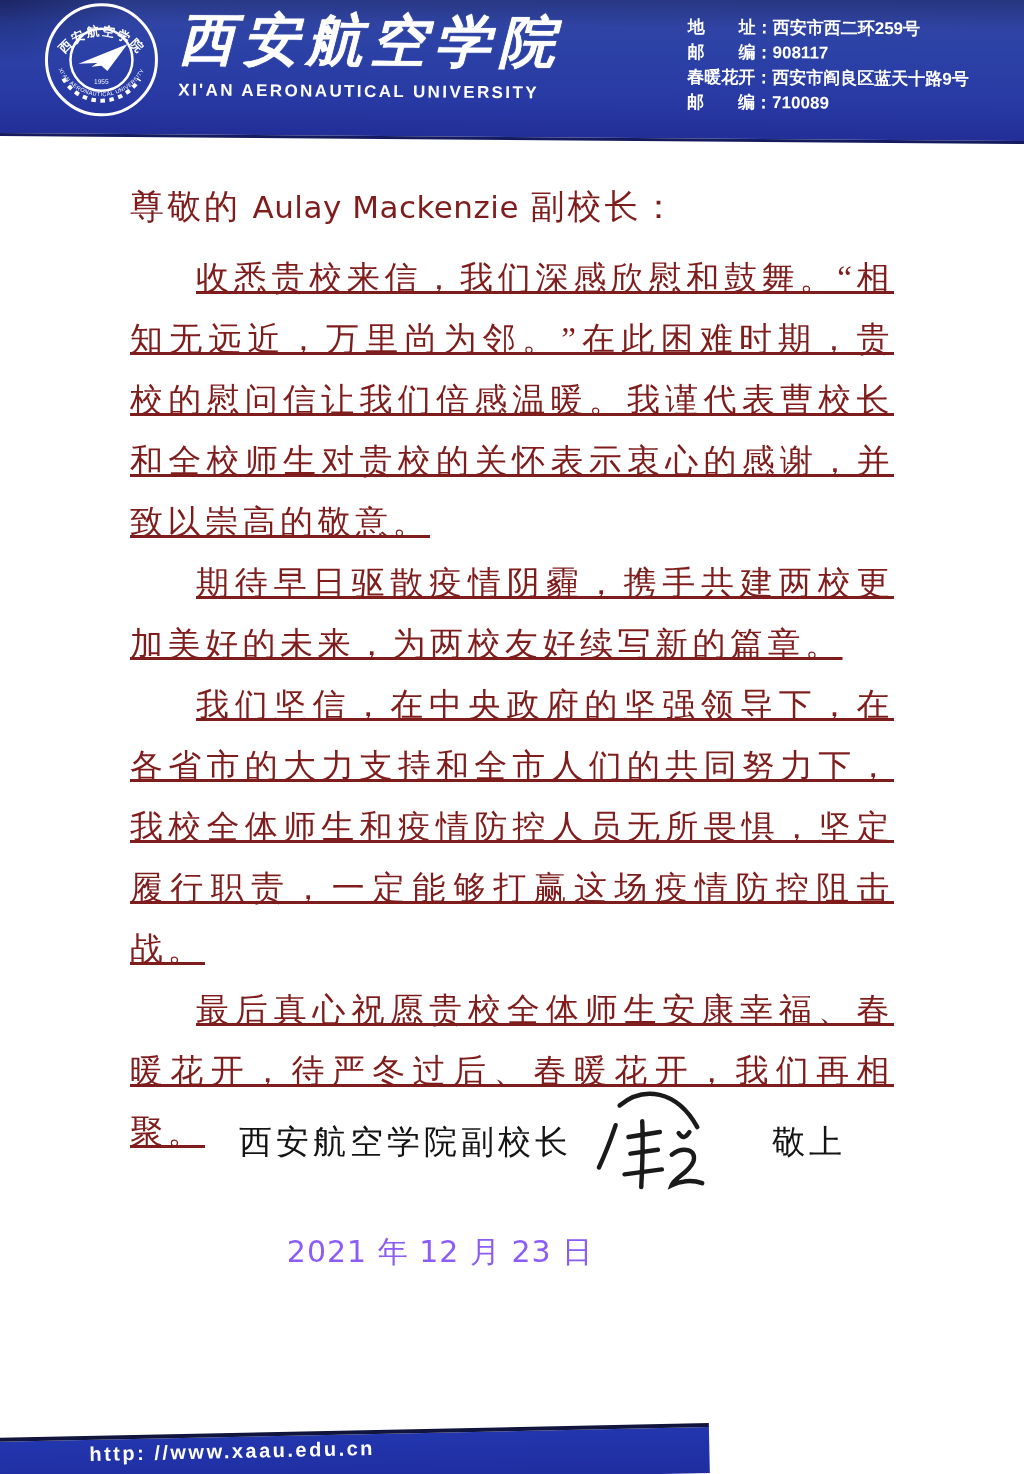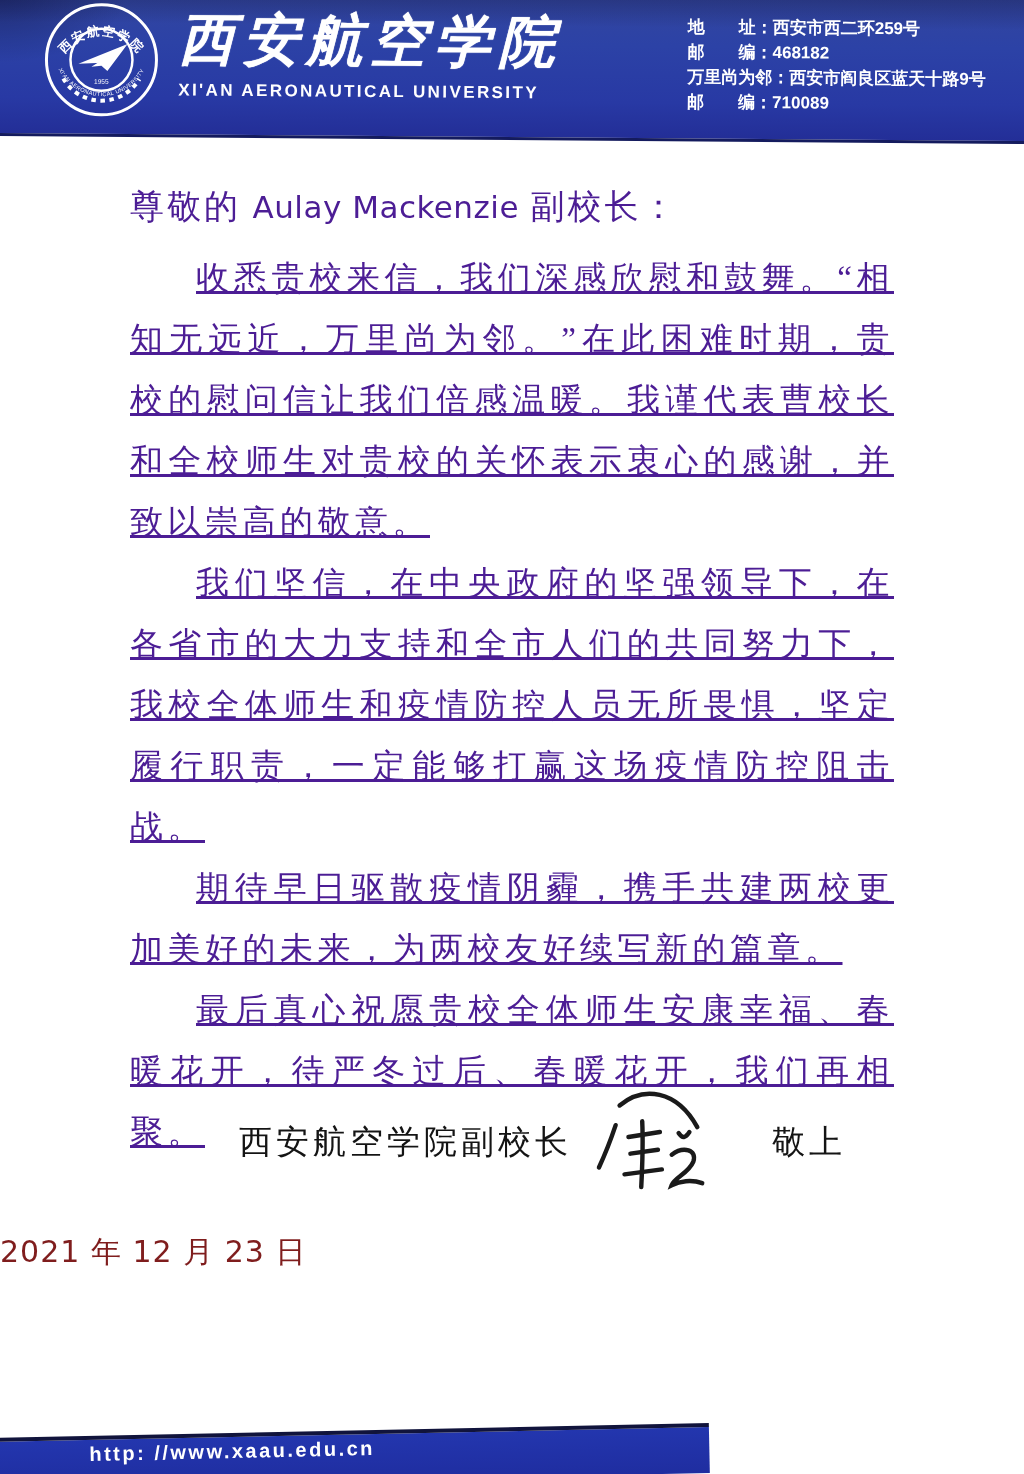--- a/index.html
+++ b/index.html
@@ -44,21 +44,21 @@
     font-family:"Liberation Sans", sans-serif;font-weight:bold;
     font-size:17px;line-height:25px;
   }
   .addr-row{white-space:nowrap;}
   .addr-label{display:inline-block;}
   .addr-colon{display:inline-block;}
 
   
   .letter{
     position:absolute;left:130px;top:184px;width:764px;
-    color:#4c1d95;
+    color:#7f1d1d;
     font-family:"Liberation Serif", serif;
   }
   .salutation{font-size:34px;line-height:46px;letter-spacing:3px;white-space:nowrap;}
   .salutation .latin{
     font-family:"DejaVu Sans", sans-serif;font-size:31px;letter-spacing:0.5px;
   }
   .body-text{margin-top:18px;}
   .body-text p{
     margin:0;
     font-size:33px;line-height:61px;letter-spacing:4.5px;
@@ -70,22 +70,22 @@
     position:absolute;left:130px;top:1082px;width:780px;height:120px;
     display:flex;align-items:center;
     font-size:33px;letter-spacing:4px;color:#141414;
   }
   .sign-title{margin-left:109px;white-space:nowrap;}
   .sign-svg{width:150px;height:118px;margin-left:8px;margin-top:-14px;flex:0 0 auto;}
   .sign-closing{margin-left:42px;white-space:nowrap;}
 
   .date-row{
     position:absolute;top:1232px;left:0;width:880px;
-    text-align:left;
-    font-size:30px;letter-spacing:1px;color:#7f1d1d;
+    text-align:center;
+    font-size:30px;letter-spacing:1px;color:#8b5cf6;
     font-family:"DejaVu Sans", sans-serif;
   }
 
   
   .footer-wrap{position:absolute;left:0;bottom:0;width:1024px;height:60px;overflow:hidden;}
   .footer-bar{
     position:absolute;left:-6px;bottom:-14px;width:716px;height:46px;
     background:linear-gradient(180deg,#2336ae 0%,#1f2da0 100%);
     border-top:4px solid #11143c;
     transform:rotate(-1.2deg);
@@ -127,36 +127,36 @@
         <text x="60" y="84" font-size="6.5" fill="#ffffff" text-anchor="middle" font-family="Liberation Sans, sans-serif">1955</text>
       </svg>
 
       <div class="title-block">
         <div class="uni-cn">西安航空学院</div>
         <div class="uni-en">XI'AN AERONAUTICAL UNIVERSITY</div>
       </div>
 
       <div class="addr-block">
         <div class="addr-row"><span class="addr-label">地　　址</span><span class="addr-colon">：</span><span>西安市西二环259号</span></div>
-        <div class="addr-row"><span class="addr-label">邮　　编</span><span class="addr-colon">：</span><span>468182</span></div>
-        <div class="addr-row"><span class="addr-label">万里尚为邻</span><span class="addr-colon">：</span><span>西安市阎良区蓝天十路9号</span></div>
+        <div class="addr-row"><span class="addr-label">邮　　编</span><span class="addr-colon">：</span><span>908117</span></div>
+        <div class="addr-row"><span class="addr-label">春暖花开</span><span class="addr-colon">：</span><span>西安市阎良区蓝天十路9号</span></div>
         <div class="addr-row"><span class="addr-label">邮　　编</span><span class="addr-colon">：</span><span>710089</span></div>
       </div>
 
     </div>
   </div>
 
   <div class="letter">
     <div class="salutation">
       <span>尊敬的 </span><span class="latin">Aulay Mackenzie</span><span> 副校长：</span>
     </div>
     <div class="body-text">
       <p>收悉贵校来信，我们深感欣慰和鼓舞。“相知无远近，万里尚为邻。”在此困难时期，贵校的慰问信让我们倍感温暖。我谨代表曹校长和全校师生对贵校的关怀表示衷心的感谢，并致以崇高的敬意。</p>
+      <p>期待早日驱散疫情阴霾，携手共建两校更加美好的未来，为两校友好续写新的篇章。</p>
       <p>我们坚信，在中央政府的坚强领导下，在各省市的大力支持和全市人们的共同努力下，我校全体师生和疫情防控人员无所畏惧，坚定履行职责，一定能够打赢这场疫情防控阻击战。</p>
-      <p>期待早日驱散疫情阴霾，携手共建两校更加美好的未来，为两校友好续写新的篇章。</p>
       <p>最后真心祝愿贵校全体师生安康幸福、春暖花开，待严冬过后、春暖花开，我们再相聚。</p>
     </div>
   </div>
 
   <div class="sign-row">
     <span class="sign-title">西安航空学院副校长</span>
     <svg class="sign-svg" viewBox="0 0 140 120" fill="none" stroke="#1a1a1a" stroke-width="4.5" stroke-linecap="round">
       <path d="M30,50 C26,62 20,78 13,93"></path>
       <path d="M34,30 C58,10 92,14 113,52"></path>
       <path d="M57,46 C58,68 57,94 56,113"></path>

